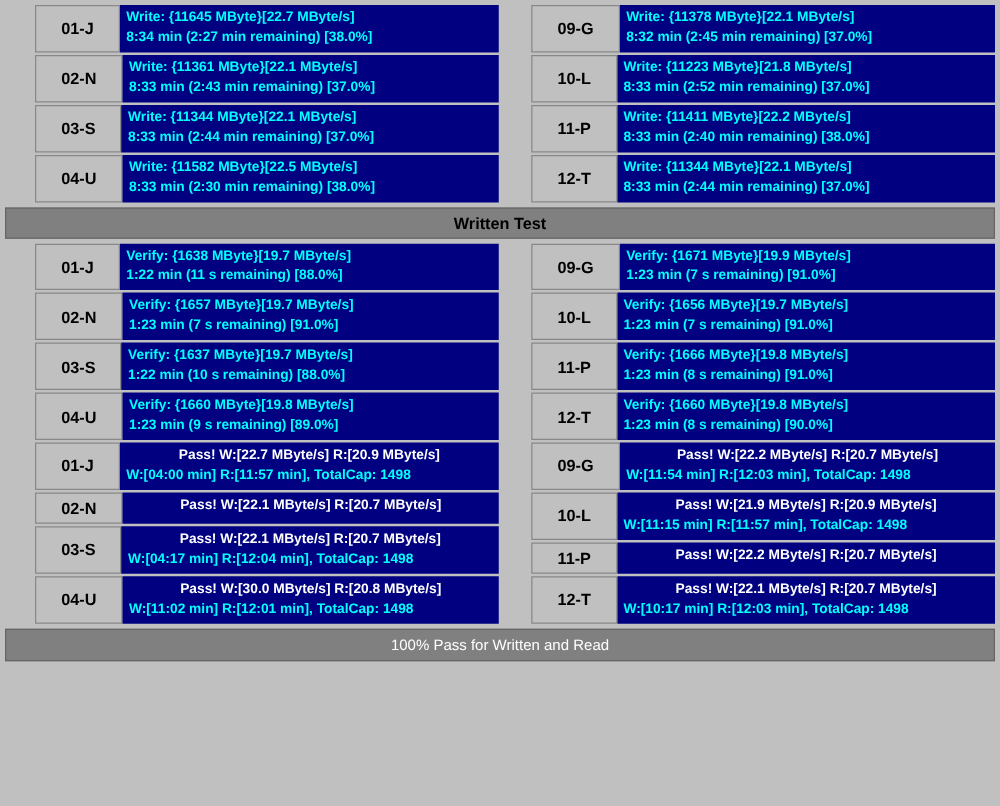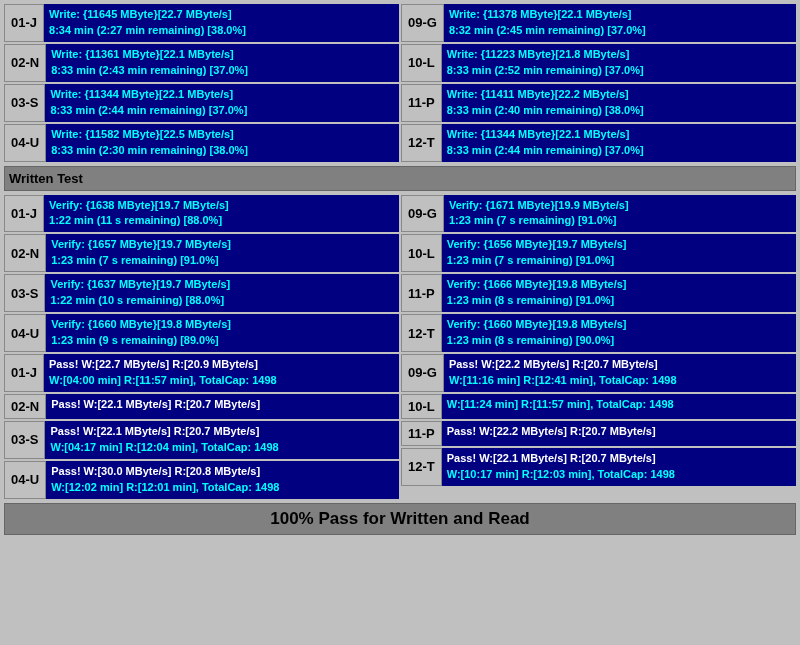--- a/index.html
+++ b/index.html
@@ -26,66 +26,69 @@
     }
     .cell-row {
       display: flex;
       align-items: stretch;
     }
     .cell-id {
       background: #c0c0c0;
       color: #000;
       font-weight: bold;
       font-size: 13px;
-      padding: 4px 6px;
+      padding: 4px 20px;
       display: flex;
       align-items: center;
       justify-content: center;
       min-width: 36px;
       border: 1px solid #888;
+      margin-left: 24px;
     }
     .cell-data {
       background: #000080;
       color: #00ffff;
       padding: 3px 5px;
       font-size: 11px;
       font-weight: bold;
       line-height: 1.45;
       flex: 1;
     }
     .section-header {
       background: #808080;
       color: #000;
+      text-align: center;
       font-size: 13px;
       font-weight: bold;
       padding: 4px;
       margin: 4px 0;
       border: 1px solid #666;
     }
     .pass-cell-data {
       background: #000080;
       color: #00ffff;
       padding: 3px 5px;
       font-size: 11px;
       font-weight: bold;
       line-height: 1.45;
       flex: 1;
     }
     .pass-cell-data .line1 {
       color: #ffffff;
+      text-align: center;
     }
     .pass-cell-data .line2 {
       color: #00ffff;
     }
     .footer-bar {
       background: #808080;
-      color: #000000;
+      color: #ffffff;
       text-align: center;
-      font-size: 17px;
-      font-weight: bold;
+      font-size: 12px;
+      font-weight: normal;
       padding: 5px;
       margin-top: 4px;
       border: 1px solid #666;
     }
   </style>
 </head>
 <body>
 
 <div class="main-container">
 
@@ -192,36 +195,37 @@
             <div class="cell-id">03-S</div>
             <div class="pass-cell-data">
               <div class="line1">Pass! W:[22.1 MByte/s] R:[20.7 MByte/s]</div>
               <div class="line2">W:[04:17 min] R:[12:04 min], TotalCap: 1498</div>
             </div>
           </div>
           <div class="cell-row">
             <div class="cell-id">04-U</div>
             <div class="pass-cell-data">
               <div class="line1">Pass! W:[30.0 MByte/s] R:[20.8 MByte/s]</div>
-              <div class="line2">W:[12:02 min] R:[12:01 min], TotalCap: 1498</div>
+              <div class="line2">W:[11:02 min] R:[12:01 min], TotalCap: 1498</div>
             </div>
           </div>
         </div>
         <div style="display: flex; flex-direction: column; gap: 2px;">
           <div class="cell-row">
             <div class="cell-id">09-G</div>
             <div class="pass-cell-data">
               <div class="line1">Pass! W:[22.2 MByte/s] R:[20.7 MByte/s]</div>
-              <div class="line2">W:[11:16 min] R:[12:41 min], TotalCap: 1498</div>
+              <div class="line2">W:[11:54 min] R:[12:03 min], TotalCap: 1498</div>
             </div>
           </div>
           <div class="cell-row">
             <div class="cell-id">10-L</div>
             <div class="pass-cell-data">
-              <div class="line2">W:[11:24 min] R:[11:57 min], TotalCap: 1498</div>
+              <div class="line1">Pass! W:[21.9 MByte/s] R:[20.9 MByte/s]</div>
+              <div class="line2">W:[11:15 min] R:[11:57 min], TotalCap: 1498</div>
             </div>
           </div>
           <div class="cell-row">
             <div class="cell-id">11-P</div>
             <div class="pass-cell-data">
               <div class="line1">Pass! W:[22.2 MByte/s] R:[20.7 MByte/s]</div>
             </div>
           </div>
           <div class="cell-row">
             <div class="cell-id">12-T</div>

